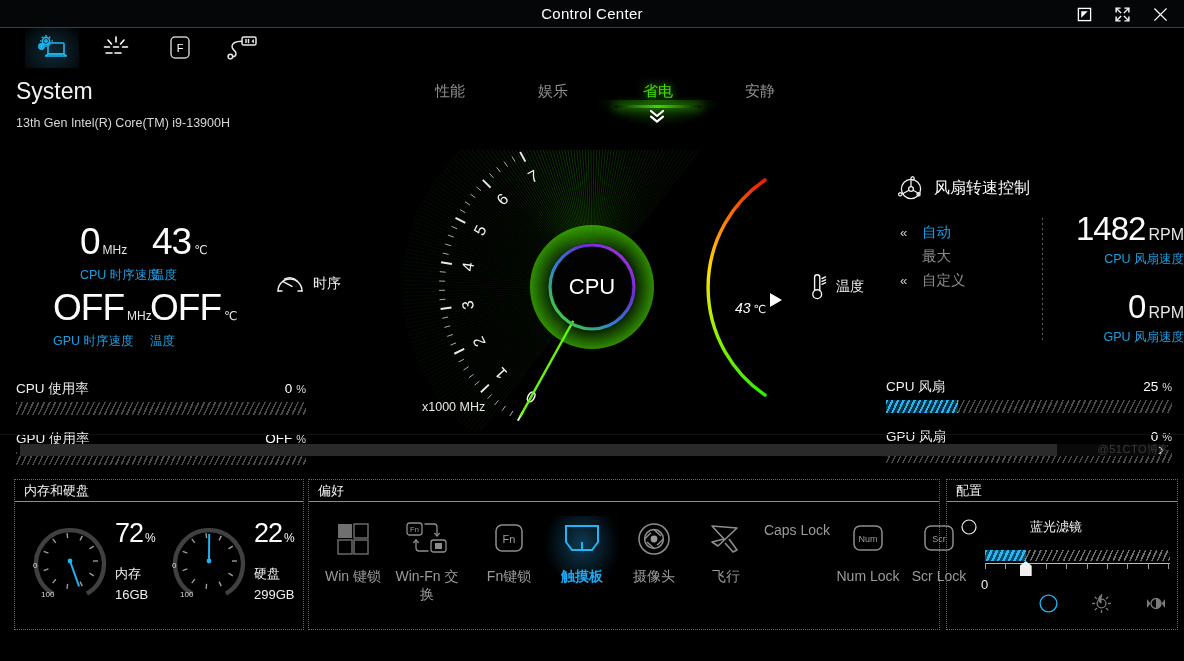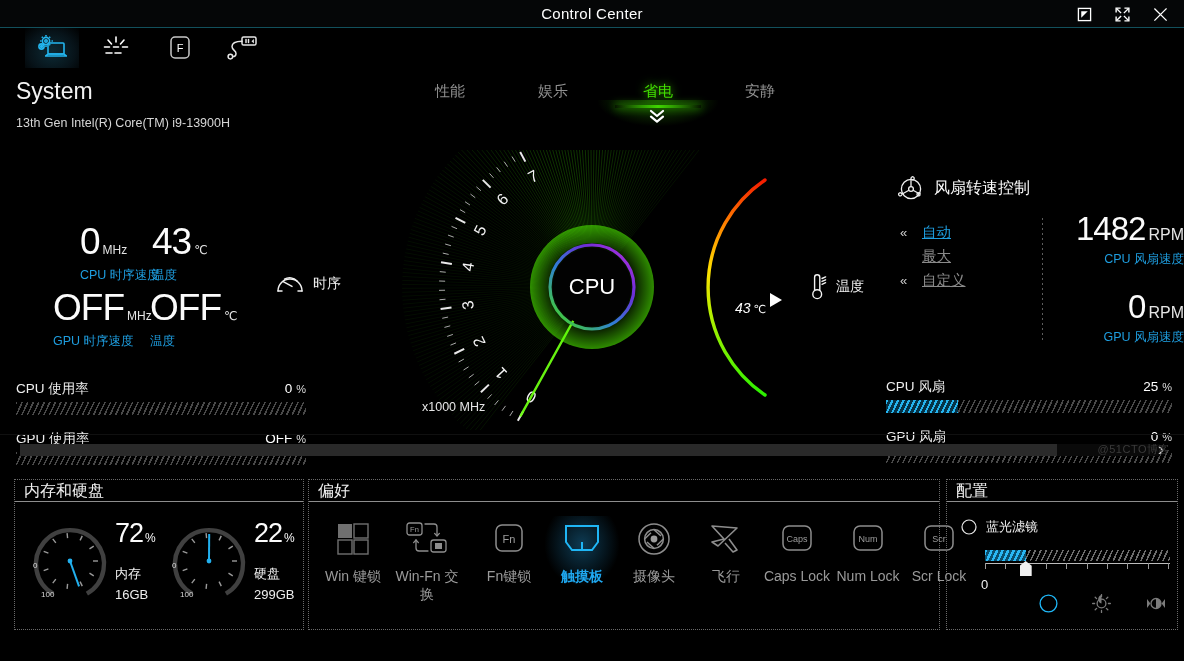--- a/index.html
+++ b/index.html
@@ -99,35 +99,35 @@
   .temp-icon-wrap { position: absolute; left: 806px; top: 272px; display: flex; align-items: center; gap: 8px; }
   .temp-icon-txt { font-size: 14px; color: #efefef; }
 
   
   .fan-head { position: absolute; left: 898px; top: 175px; display: flex; align-items: center; gap: 10px; }
   .fan-title { font-size: 16px; color: #fbfbfb; }
   .fan-modes { position: absolute; left: 900px; top: 220px; width: 120px; }
   .fan-mode { display: flex; align-items: center; gap: 8px; height: 24px; font-size: 14.5px; }
   .fan-mode .chev { width: 14px; color: #cfcfcf; font-size: 13px; }
   .fan-mode.sel .lbl { color: #1e9ee0; }
-  .fan-mode .lbl { color: #8a8a8a; text-decoration: underline; }
+  .fan-mode .lbl { color: #8a8a8a; }
   .fan-divider {
     position: absolute; left: 1042px; top: 218px; width: 1px; height: 122px;
     background-image: repeating-linear-gradient(to bottom, #5d5d5d 0 2px, transparent 2px 5px);
   }
   .fan-rpms { position: absolute; left: 1052px; top: 212px; width: 132px; text-align: right; }
   .rpm-val { font-size: 33px; font-weight: 300; color: #fbfbfb; line-height: 1; letter-spacing: -1px; }
   .rpm-unit { font-size: 16px; color: #e4e4e4; margin-left: 3px; }
   .rpm-lbl { font-size: 12.5px; color: #1e9ee0; margin-top: 6px; }
 
   
   .panel { position: absolute; border: 1px dotted #6a6a6a; }
   .panel-title {
     position: absolute; left: 0; top: 0; height: 22px; line-height: 22px;
-    padding-left: 9px; font-size: 16px; color: #f0f0f0;
+    padding-left: 9px; font-size: 13px; color: #f0f0f0;
     border-bottom: 1px solid #8d8d8d; width: 100%;
   }
   .panel-body { position: absolute; left: 0; top: 22px; width: 100%; bottom: 0; }
 
   
   .md-item { position: absolute; top: 18px; display: flex; align-items: center; }
   .md-text { margin-left: 6px; }
   .md-pct { font-size: 27px; color: #fbfbfb; font-weight: 300; line-height: 1; letter-spacing: -1px; }
   .md-pct .u { font-size: 12px; margin-left: 2px; }
   .md-name { font-size: 13px; color: #eee; margin-top: 18px; }
@@ -137,21 +137,21 @@
   .pref-item {
     position: absolute; top: 14px; width: 74px; text-align: center;
   }
   .pref-icon { height: 46px; display: flex; align-items: center; justify-content: center; }
   .pref-label { font-size: 14px; color: #9a9a9a; margin-top: 6px; }
   .pref-item.on .pref-label { color: #1fa8f0; font-weight: bold; }
   .pref-item.on { background: radial-gradient(ellipse at 50% 40%, rgba(18,78,110,.75) 0%, rgba(0,0,0,0) 72%); }
 
   
   .cfg-row { position: absolute; left: 14px; top: 16px; display: flex; align-items: center; gap: 9px; }
-  .cfg-label { font-size: 13px; color: #f0f0f0; }
+  .cfg-label { font-size: 13px; color: #f0f0f0; margin-left: 44px; }
   .slider-wrap { position: absolute; left: 38px; top: 48px; width: 185px; }
   .slider-track {
     position: relative; height: 11px;
     background-image: repeating-linear-gradient(115deg, #6d6d6d 0px, #6d6d6d 1.5px, #000 1.5px, #000 5px);
   }
   .slider-fill {
     position: absolute; left: 0; top: 0; height: 11px;
     background-image: repeating-linear-gradient(115deg, #2ab8f5 0px, #2ab8f5 2.4px, #0b4e6c 2.4px, #0b4e6c 5px);
   }
   .slider-ruler { position: relative; height: 8px; margin-top: 2px; }
@@ -784,26 +784,20 @@
             <g fill="none" stroke="#8d8d8d" stroke-width="1.6" stroke-linejoin="round">
               <path d="M5 4 L17 17 L5 20 L11 24 L30 6 z"></path>
               <path d="M22 17 L30 28 L26 30 L18 21"></path>
             </g>
           </svg>
         </div>
         <div class="pref-label">飞行</div>
       </div>
 
       <div class="pref-item" style="left:451px">
-        <div class="pref-icon">
-          <svg width="38" height="34" viewBox="0 0 38 34">
-            <rect x="5" y="4" width="28" height="24" rx="6" fill="none" stroke="#8d8d8d" stroke-width="1.5"></rect>
-            <text x="19" y="20" font-family="Liberation Sans, sans-serif" font-size="9" fill="#9c9c9c" text-anchor="middle">Caps</text>
-          </svg>
-        </div>
         <div class="pref-label">Caps Lock</div>
       </div>
 
       <div class="pref-item" style="left:522px">
         <div class="pref-icon">
           <svg width="38" height="34" viewBox="0 0 38 34">
             <rect x="5" y="4" width="28" height="24" rx="6" fill="none" stroke="#8d8d8d" stroke-width="1.5"></rect>
             <text x="19" y="20" font-family="Liberation Sans, sans-serif" font-size="9" fill="#9c9c9c" text-anchor="middle">Num</text>
           </svg>
         </div>

